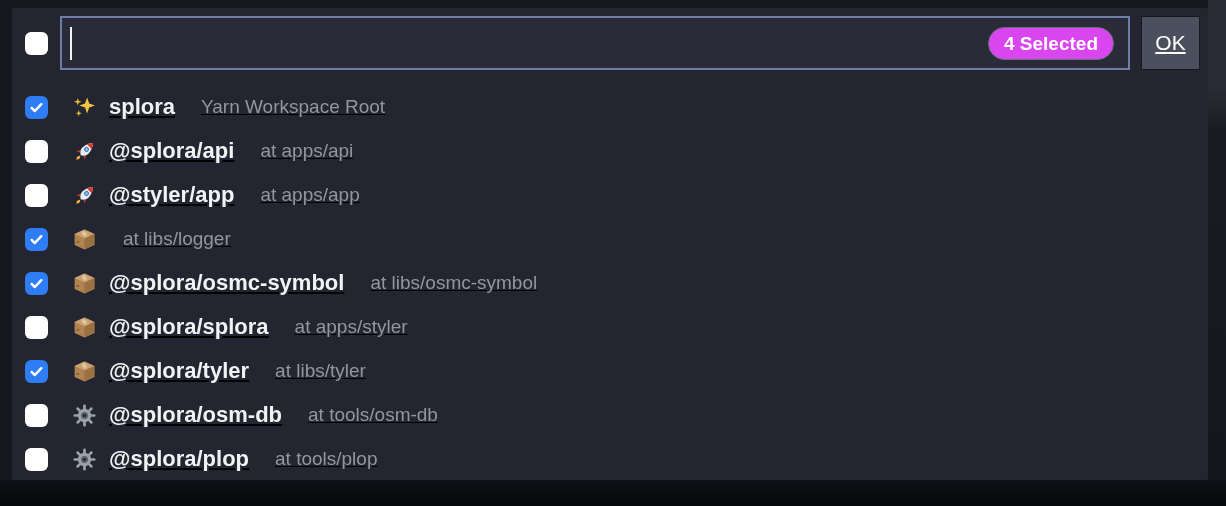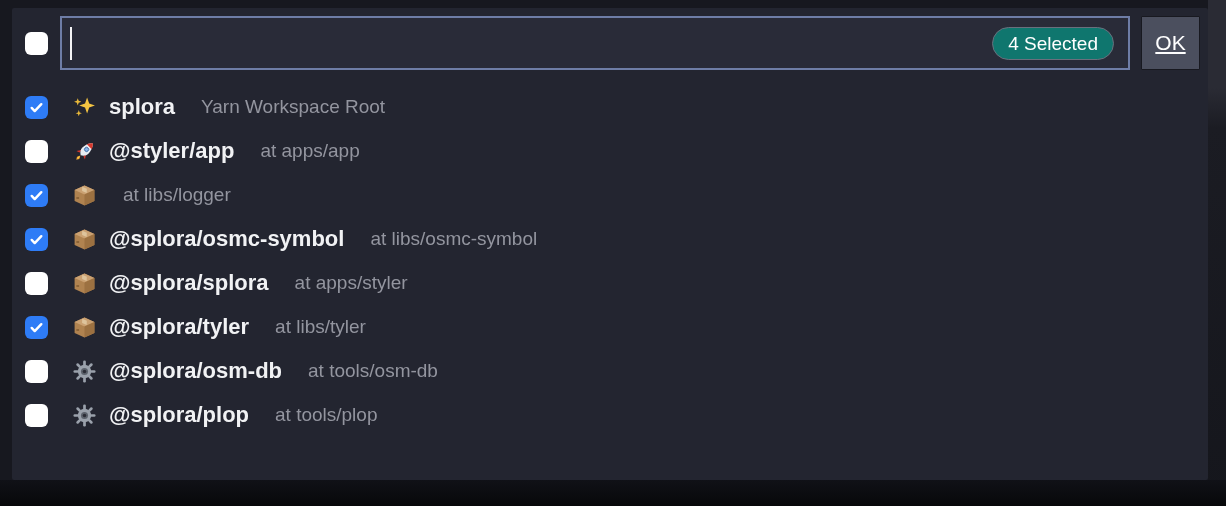--- a/index.html
+++ b/index.html
@@ -62,38 +62,39 @@
     position: absolute; left: 8px; top: 9px;
     width: 2px; height: 33px; background: #f4f4f6;
     animation: blink 1.1s step-end infinite;
   }
   @keyframes blink { 50% { opacity: 0; } }
   .selected-badge {
     height: 33px; line-height: 31px;
     padding: 0 15px;
     border: 1px solid #6a6f7d;
     border-radius: 17px;
-    background: #0f766e;
+    background: #d946ef;
     color: #ffffff;
     font-size: 19px;
     white-space: nowrap;
+    font-weight: bold;
   }
   .ok-button {
     width: 59px; height: 54px;
     background: #4b4f5e;
     border: 1px solid #181920;
     color: #ffffff;
     font-size: 21px;
     font-family: "Liberation Sans", "DejaVu Sans", sans-serif;
     cursor: pointer;
     border-radius: 1px;
     text-decoration: underline;
   }
   
-  .list { margin-top: 15px; }
+  .list { margin-top: 15px; text-decoration: underline; }
   .row {
     height: 44px;
     display: flex; align-items: center;
     padding-left: 13px;
     cursor: pointer;
   }
   .row .icon {
     width: 25px; height: 25px;
     margin-left: 24px;
     flex: 0 0 25px;
@@ -142,20 +143,37 @@
           <svg viewBox="0 0 24 24">
             <path d="M14.5 2.5l2 5.7 5.5 1.8-5.5 1.9-2 5.9-2-5.9-5.5-1.9 5.5-1.8z" fill="#f5c542"></path>
             <path d="M5.5 3l.9 2.6L9 6.5l-2.6.9L5.5 10l-.9-2.6L2 6.5l2.6-.9z" fill="#e9b93a"></path>
             <path d="M6.5 14.5l.8 2.2 2.2.8-2.2.8-.8 2.2-.8-2.2-2.2-.8 2.2-.8z" fill="#e9b93a"></path>
           </svg>
         </span>
     <span class="name">splora</span>
     <span class="desc">Yarn Workspace Root</span>
   </div>
 
+  <div class="row">
+    <div class="checkbox unchecked" role="checkbox" aria-checked="false"></div>
+    <span class="icon">
+          <svg viewBox="0 0 24 24">
+            <g transform="rotate(45 12 12)">
+              <path d="M9 13l-2.8 4.2L9.4 16zM15 13l2.8 4.2L14.6 16z" fill="#d8382c"></path>
+              <path d="M12 .8c3 2.6 4.1 6.6 4.1 10 0 2.4-1.2 4.5-4.1 6.4-2.9-1.9-4.1-4-4.1-6.4 0-3.4 1.1-7.4 4.1-10z" fill="#e8edf3"></path>
+              <path d="M12 .8c1.5 1.3 2.6 2.9 3.3 4.7H8.7C9.4 3.7 10.5 2.1 12 .8z" fill="#d8382c"></path>
+              <circle cx="12" cy="9.2" r="2" fill="#8ab6e8" stroke="#3f6ea6" stroke-width="0.9"></circle>
+              <path d="M12 17.6l1.6 3-1.6 2.6-1.6-2.6z" fill="#f29f2e"></path>
+              <path d="M12 18.4l.8 1.9-.8 1.4-.8-1.4z" fill="#f8d048"></path>
+            </g>
+          </svg>
+        </span>
+    <span class="name">@splora/api</span>
+    <span class="desc">at apps/api</span>
+  </div>
 
   <div class="row">
     <div class="checkbox unchecked" role="checkbox" aria-checked="false"></div>
     <span class="icon">
           <svg viewBox="0 0 24 24">
             <g transform="rotate(45 12 12)">
               <path d="M9 13l-2.8 4.2L9.4 16zM15 13l2.8 4.2L14.6 16z" fill="#d8382c"></path>
               <path d="M12 .8c3 2.6 4.1 6.6 4.1 10 0 2.4-1.2 4.5-4.1 6.4-2.9-1.9-4.1-4-4.1-6.4 0-3.4 1.1-7.4 4.1-10z" fill="#e8edf3"></path>
               <path d="M12 .8c1.5 1.3 2.6 2.9 3.3 4.7H8.7C9.4 3.7 10.5 2.1 12 .8z" fill="#d8382c"></path>
               <circle cx="12" cy="9.2" r="2" fill="#8ab6e8" stroke="#3f6ea6" stroke-width="0.9"></circle>

